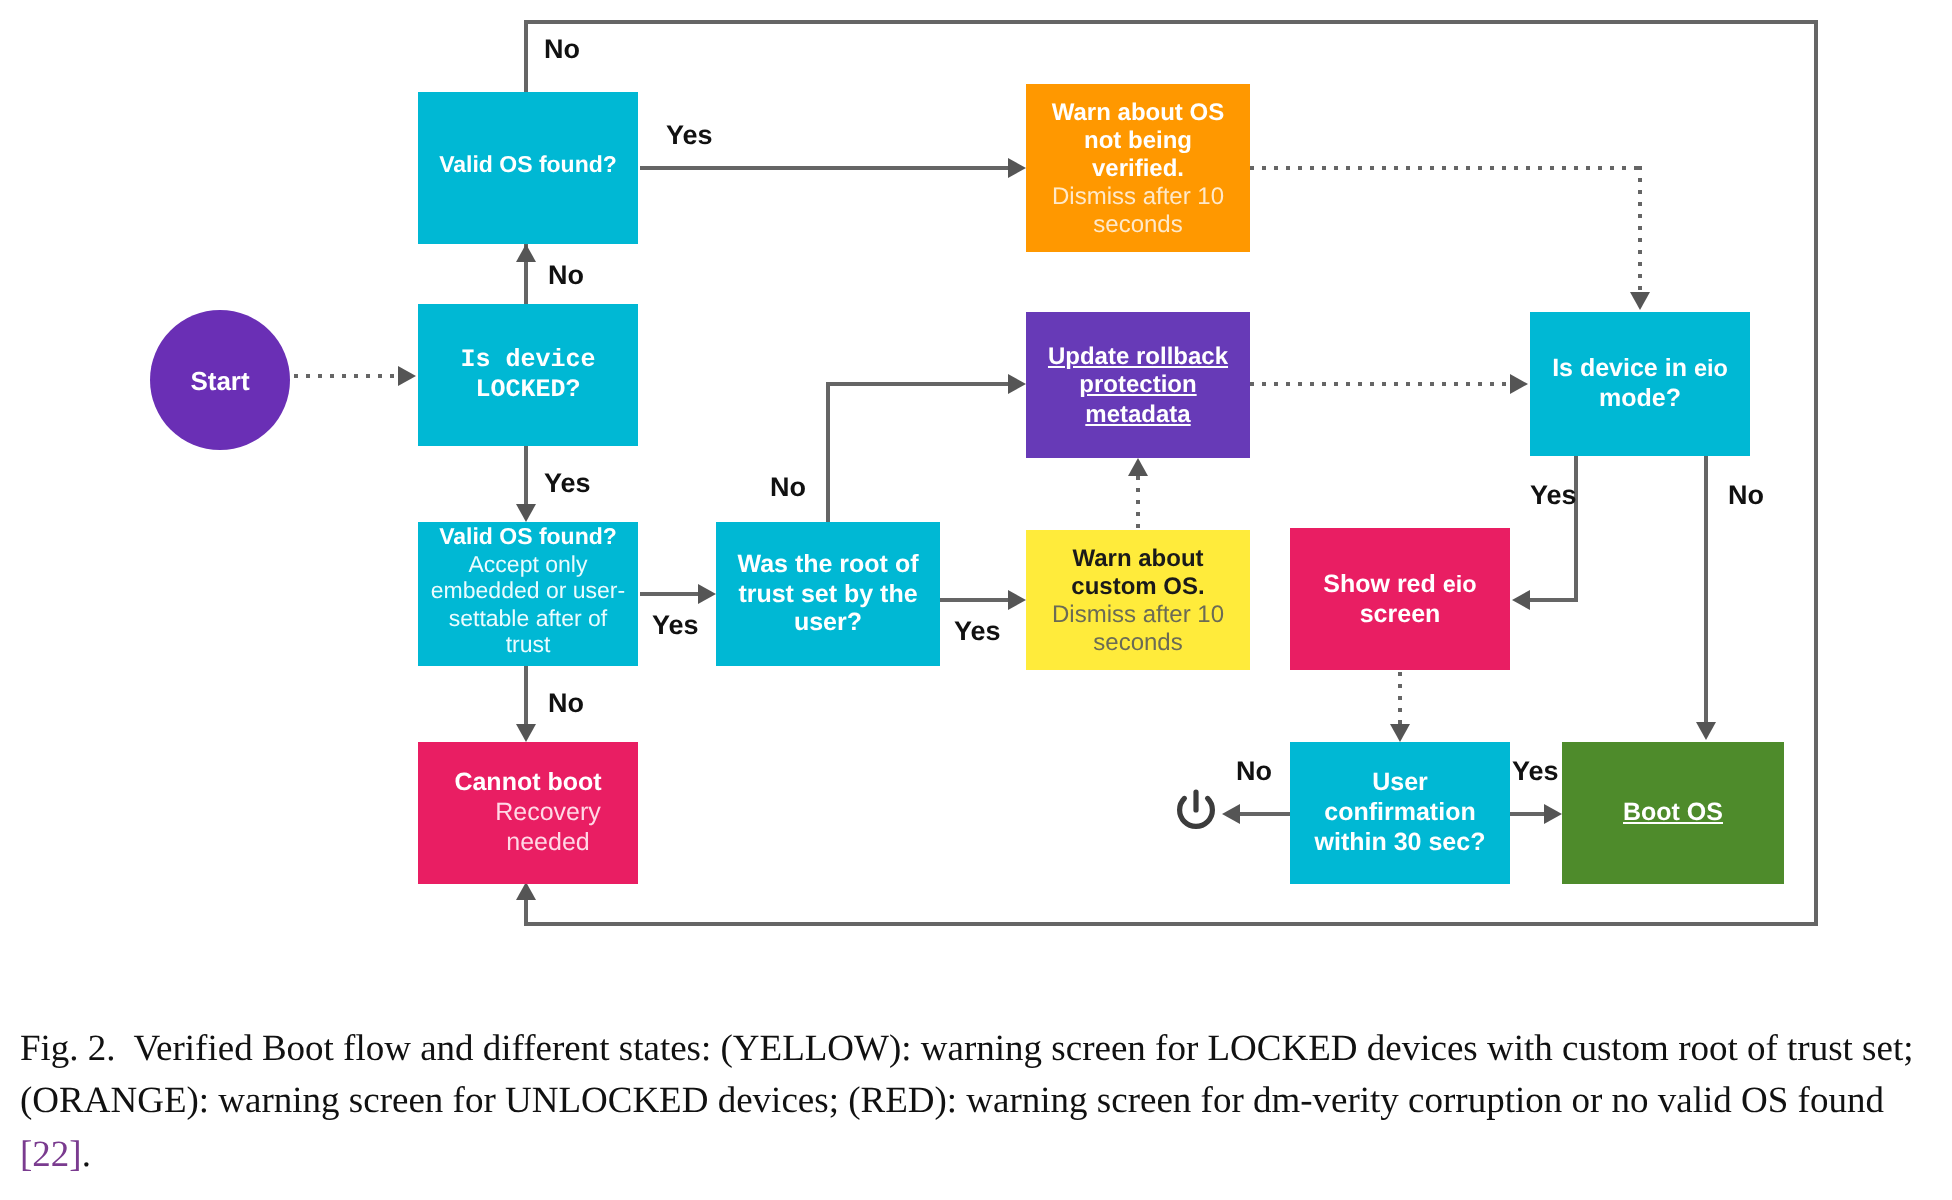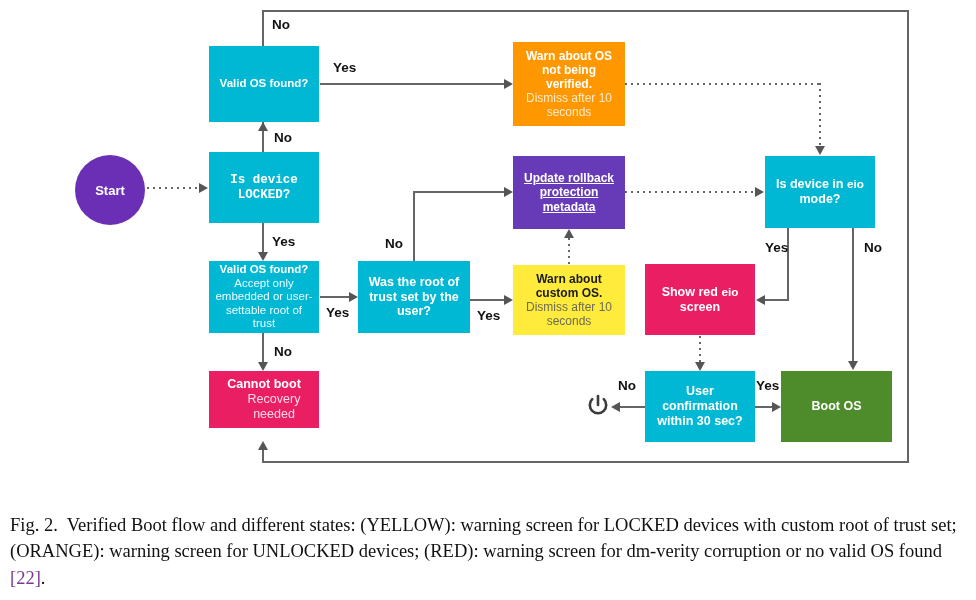--- a/index.html
+++ b/index.html
@@ -122,24 +122,24 @@
   <div class="node cyan" style="left:209px;top:46px;width:110px;height:76px;font-size:11.5px;">
     <span class="t1">Valid OS found?</span>
   </div>
 
   <div class="node cyan" style="left:209px;top:152px;width:110px;height:71px;font-size:12.5px;font-family:Liberation Mono, monospace;">
     <span class="t1">Is device LOCKED?</span>
   </div>
 
   <div class="node cyan" style="left:209px;top:261px;width:110px;height:72px;font-size:11.5px;">
     <span class="t1">Valid OS found?</span>
-    <span class="t2">Accept only embedded or user-settable root of trust</span>
-  </div>
-
-  <div class="node pink" style="left:209px;top:371px;width:110px;height:57px;font-size:12.5px;">
+    <span class="t2">Accept only embedded or user-settable after of trust</span>
+  </div>
+
+  <div class="node pink" style="left:209px;top:371px;width:110px;height:71px;font-size:12.5px;">
     <span class="t1">Cannot boot</span>
     <span class="t2">Recovery needed</span>
   </div>
 
   <div class="node cyan" style="left:358px;top:261px;width:112px;height:72px;font-size:12.5px;">
     <span class="t1">Was the root of trust set by the user?</span>
   </div>
 
   <div class="node orange" style="left:513px;top:42px;width:112px;height:84px;font-size:12px;">
     <span class="t1">Warn about OS not being verified.</span>
@@ -160,21 +160,21 @@
   </div>
 
   <div class="node cyan" style="left:765px;top:156px;width:110px;height:72px;font-size:12.5px;">
     <span class="t1"><span>Is device in </span><span class="mono">eio</span><span> mode?</span></span>
   </div>
 
   <div class="node cyan" style="left:645px;top:371px;width:110px;height:71px;font-size:12.5px;">
     <span class="t1">User confirmation within 30 sec?</span>
   </div>
 
-  <div class="node green" style="left:781px;top:371px;width:111px;height:71px;font-size:12.5px;">
+  <div class="node green" style="left:781px;top:371px;width:111px;height:71px;font-size:12.5px;text-decoration:underline;">
     <span class="t1">Boot OS</span>
   </div>
 
   <div class="power" style="left:583px;top:391px;">
     <svg width="30" height="30" viewBox="0 0 30 30">
       <path d="M15 5 L15 14" stroke="#3c3c3c" stroke-width="2.6" stroke-linecap="round" fill="none"></path>
       <path d="M9.2 8.2 A8.2 8.2 0 1 0 20.8 8.2" stroke="#3c3c3c" stroke-width="2.6" fill="none" stroke-linecap="round"></path>
     </svg>
   </div>
 

